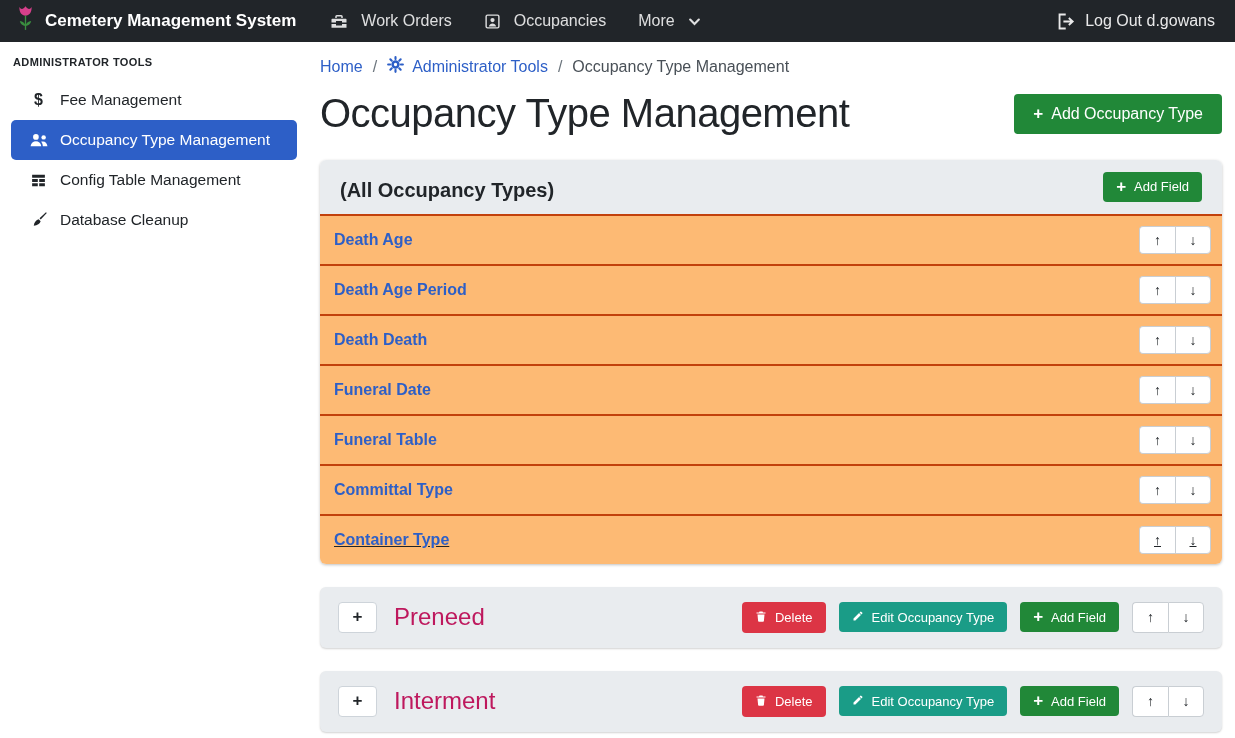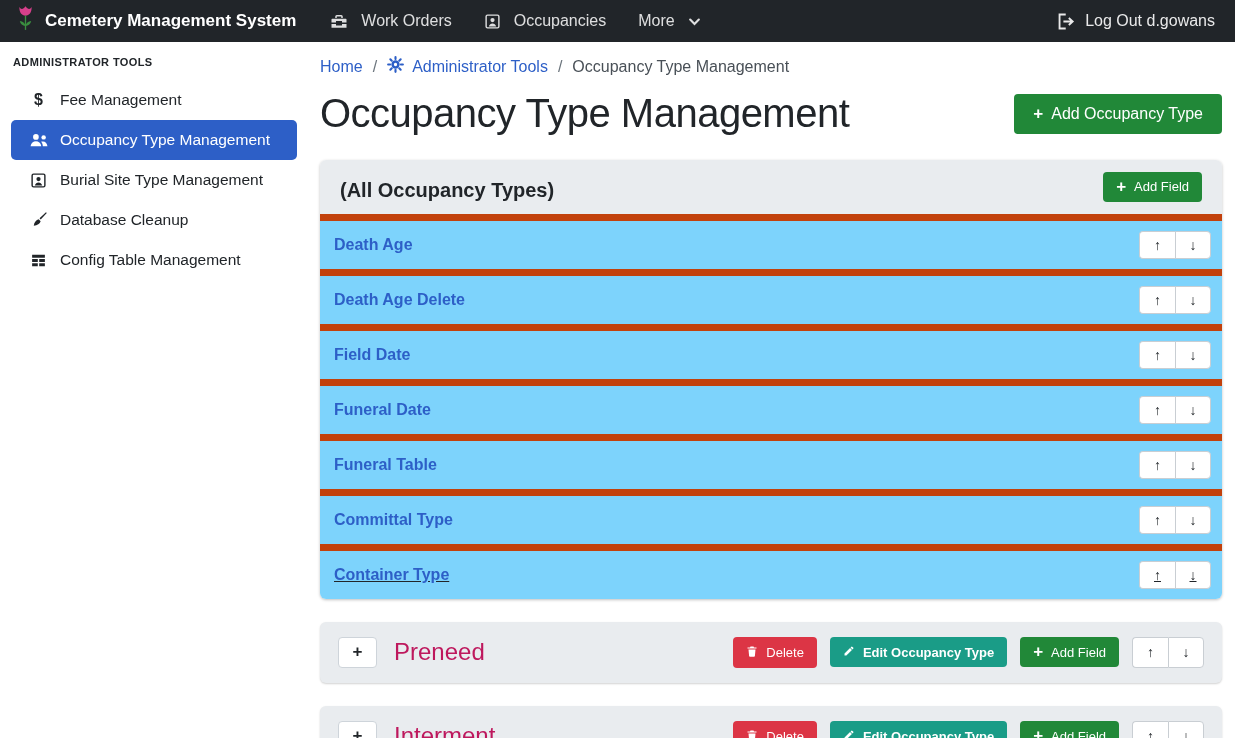--- a/index.html
+++ b/index.html
@@ -41,31 +41,31 @@
   .bc-current { color: #495057; }
   
   .title-row { display: flex; align-items: center; justify-content: space-between; margin-top: 14px; }
   h1 { margin: 0; font-size: 40px; font-weight: 400; letter-spacing: -.5px; color: #212529; }
   
   .btn { display: inline-flex; align-items: center; gap: 8px; border: none; border-radius: 4px;
     color: #fff; cursor: pointer; font-family: inherit; line-height: 1; }
   .btn .plus { font-size: 17px; font-weight: 700; line-height: .8; }
   .btn-green { background: var(--success-green, #218838); }
   .btn-red   { background: var(--delete-red, #dc3545); }
-  .btn-teal  { background: var(--edit-teal, #1a9c87); font-weight: bold; }
+  .btn-teal  { background: var(--edit-teal, #1a9c87); }
   .btn-lg { font-size: 16px; padding: 12px 19px; }
   .btn-sm { font-size: 13px; padding: 8px 13px; }
   
   .card { margin-top: 24px; border-radius: 6px; background: #fff;
     box-shadow: 0 1px 3px rgba(0,0,0,.25); }
   .card-header { background: var(--header-gray, #e9ecef); border-radius: 6px 6px 0 0;
     padding: 12px 20px; display: flex; align-items: flex-end; justify-content: space-between; }
   .card-title { font-size: 20px; font-weight: 600; color: #212529; }
   .field-row { display: flex; align-items: center; justify-content: space-between;
-    padding: 10px 11px 10px 14px; border-top: 7px solid #c2410c; background: #7dd3fc; }
+    padding: 10px 11px 10px 14px; border-top: 2px solid #c2410c; background: #fdba74; }
   .field-row:last-child { border-radius: 0 0 6px 6px; text-decoration: underline; }
   .field-label { color: var(--accent-blue, #2d5fc7); font-weight: 700; font-size: 16px;
     cursor: pointer; text-decoration: none; }
   .arrow-group { display: inline-flex; }
   .arrow-btn { width: 36px; height: 28px; background: #fff; border: 1px solid #c9ced3;
     color: #212529; font-size: 14px; font-weight: 700; display: flex; align-items: center;
     justify-content: center; cursor: pointer; padding: 0; }
   .arrow-btn:first-child { border-radius: 4px 0 0 4px; border-right-width: 0; }
   .arrow-btn:last-child  { border-radius: 0 4px 4px 0; }
   .arrow-group.lg .arrow-btn { height: 31px; }
@@ -146,47 +146,37 @@
         <svg width="20" height="16" viewBox="0 0 26 20" fill="currentColor">
             <circle cx="9" cy="6" r="3.7"></circle>
             <path d="M2 18c.7-4.2 3.6-6.3 7-6.3s6.3 2.1 7 6.3z"></path>
             <circle cx="19" cy="6.6" r="2.9"></circle>
             <path d="M18.2 11.8c3 .2 5.2 2 5.8 6.2h-6c-.2-2.6-1-4.6-2.4-5.8.8-.3 1.7-.4 2.6-.4z"></path>
           </svg>
       </span>
       <span>Occupancy Type Management</span>
     </div>
 
+
     <div class="side-item">
       <span class="icn">
-        <svg width="17" height="17" viewBox="0 0 24 24">
-            <rect x="3" y="3" width="18" height="18" rx="2" fill="none" stroke="currentColor" stroke-width="2"></rect>
-            <circle cx="12" cy="10" r="3" fill="currentColor"></circle>
-            <path d="M6.8 19c.8-2.8 2.9-4.2 5.2-4.2s4.4 1.4 5.2 4.2z" fill="currentColor"></path>
+        <svg width="17" height="17" viewBox="0 0 24 24" fill="currentColor">
+            <path d="M3 4h18v4H3zm0 6h8v4H3zm10 0h8v4h-8zM3 16h8v4H3zm10 0h8v4h-8z"></path>
           </svg>
       </span>
-      <span>Burial Site Type Management</span>
+      <span>Config Table Management</span>
     </div>
 
     <div class="side-item">
       <span class="icn">
         <svg width="18" height="18" viewBox="0 0 24 24" fill="currentColor">
             <path d="M21.3 1.6l1.1 1.1-8.1 8.6-1.6-1.6zM11.6 10.9l2.6 2.6c-1 3.2-4.2 5.7-9.2 6.2.5-5 3.3-7.8 6.6-8.8z"></path>
           </svg>
       </span>
       <span>Database Cleanup</span>
-    </div>
-
-    <div class="side-item">
-      <span class="icn">
-        <svg width="17" height="17" viewBox="0 0 24 24" fill="currentColor">
-            <path d="M3 4h18v4H3zm0 6h8v4H3zm10 0h8v4h-8zM3 16h8v4H3zm10 0h8v4h-8z"></path>
-          </svg>
-      </span>
-      <span>Config Table Management</span>
     </div>
   </aside>
 
   <main class="main">
 
     <nav class="breadcrumb">
       <a class="bc-link">Home</a>
       <span class="bc-sep">/</span>
       <a class="bc-link">
         <span>
@@ -223,32 +213,32 @@
         <div class="arrow-group">
           <button class="arrow-btn">
               <span>↑</span>
             </button>
           <button class="arrow-btn">
               <span>↓</span>
             </button>
         </div>
       </div>
       <div class="field-row">
-        <a class="field-label">Death Age Delete</a>
-        <div class="arrow-group">
-          <button class="arrow-btn">
-              <span>↑</span>
-            </button>
-          <button class="arrow-btn">
-              <span>↓</span>
-            </button>
-        </div>
-      </div>
-      <div class="field-row">
-        <a class="field-label">Field Date</a>
+        <a class="field-label">Death Age Period</a>
+        <div class="arrow-group">
+          <button class="arrow-btn">
+              <span>↑</span>
+            </button>
+          <button class="arrow-btn">
+              <span>↓</span>
+            </button>
+        </div>
+      </div>
+      <div class="field-row">
+        <a class="field-label">Death Death</a>
         <div class="arrow-group">
           <button class="arrow-btn">
               <span>↑</span>
             </button>
           <button class="arrow-btn">
               <span>↓</span>
             </button>
         </div>
       </div>
       <div class="field-row">

